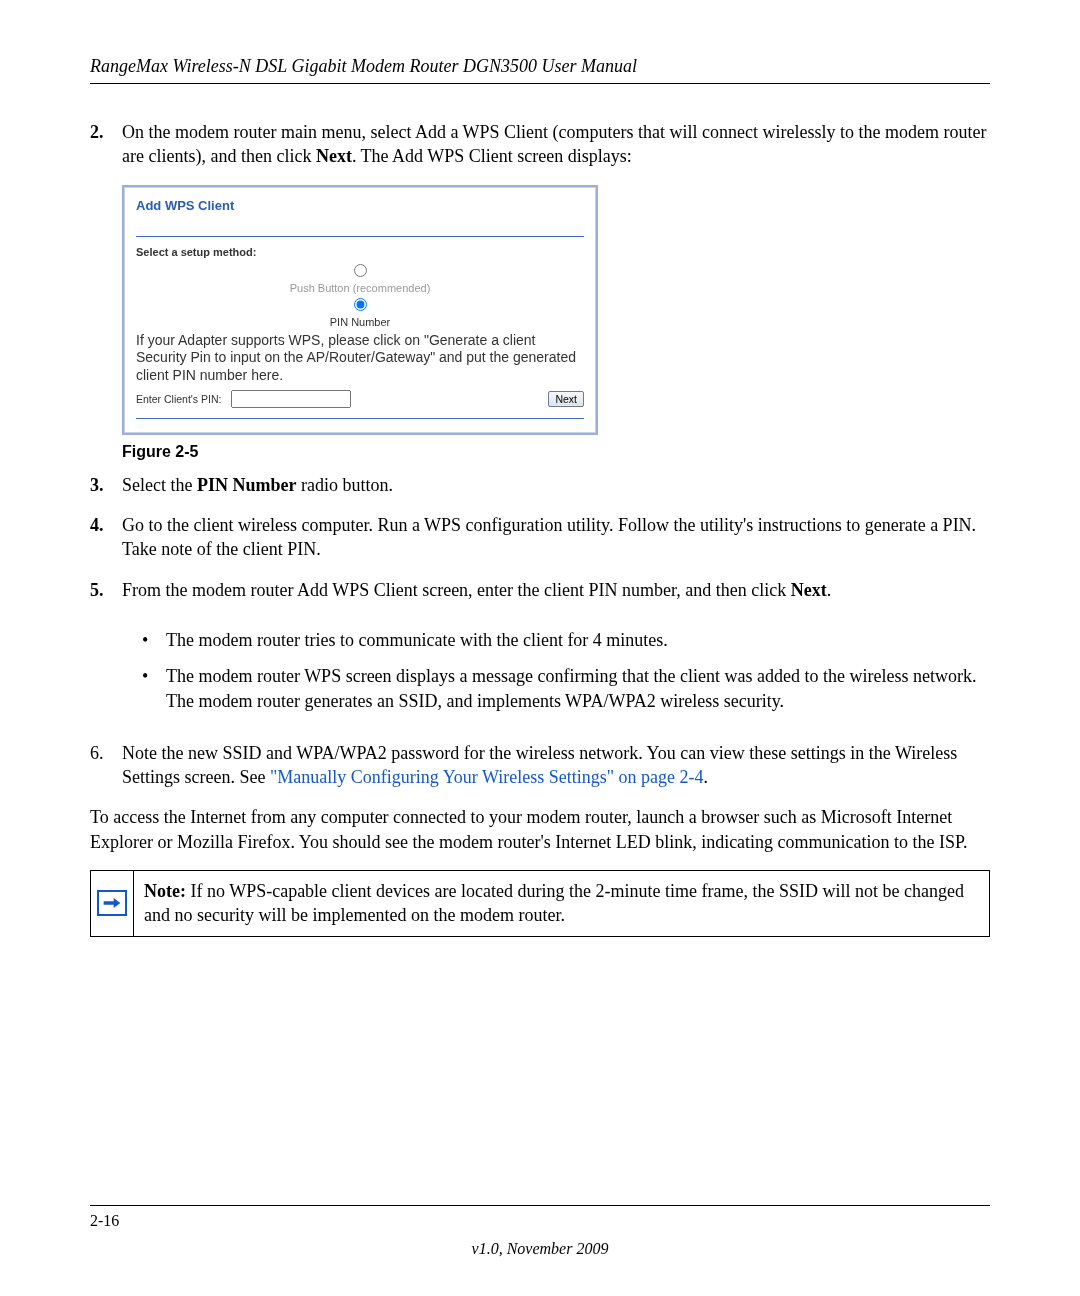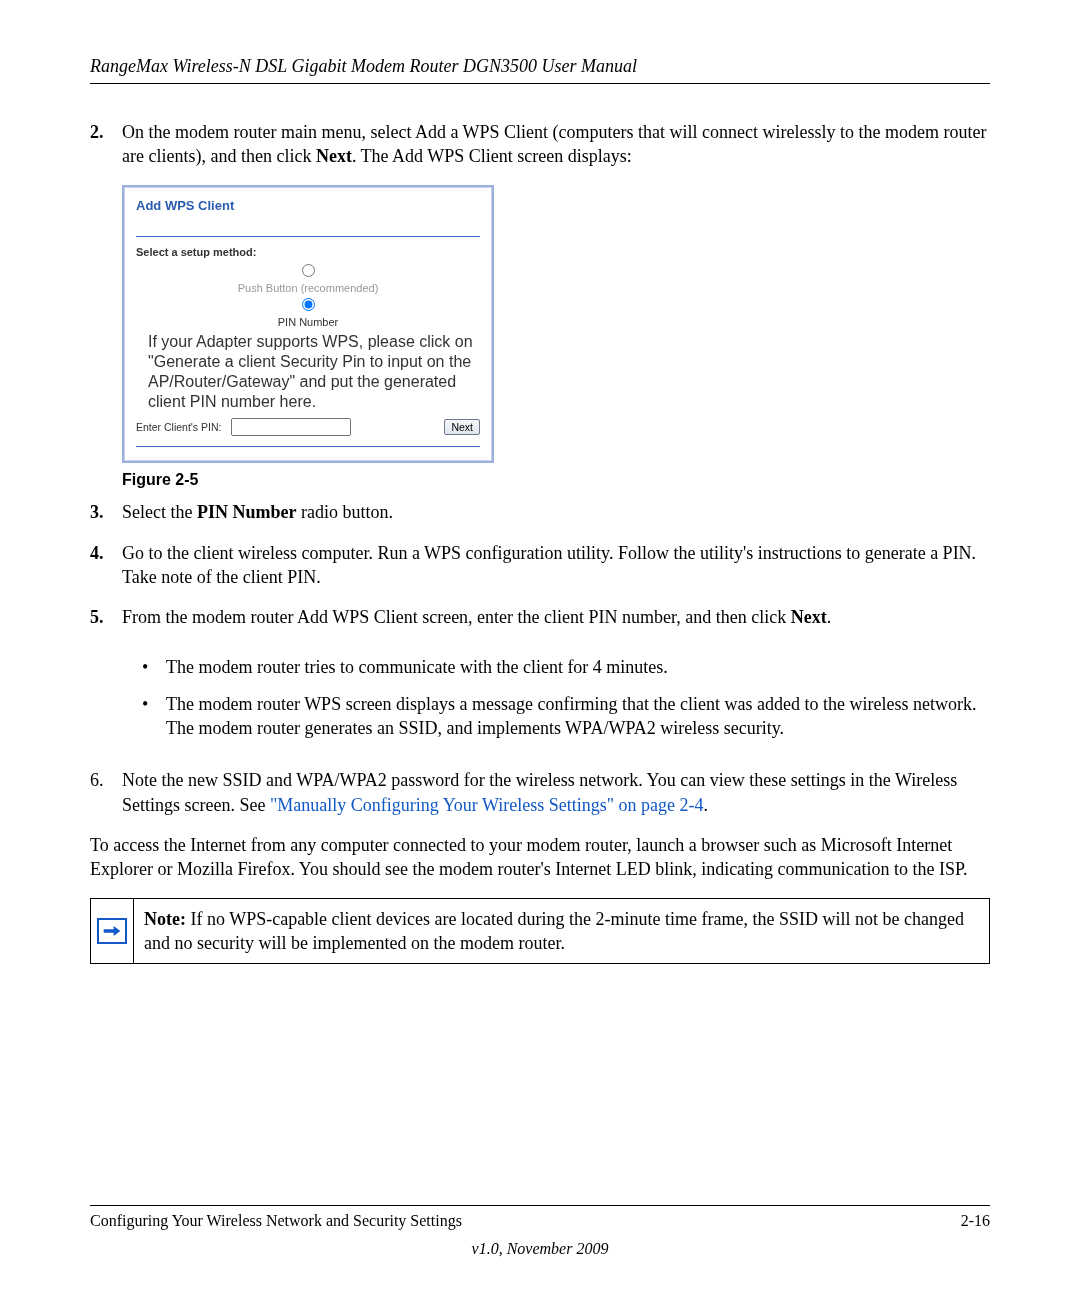--- a/index.html
+++ b/index.html
@@ -23,37 +23,37 @@
     .body-text { line-height: 1.35; }
     ol.main-list { list-style: none; padding: 0; margin: 0; }
     ol.main-list > li { display: flex; margin-bottom: 16px; }
     ol.main-list > li > .num { width: 32px; flex: 0 0 32px; font-weight: bold; }
     ol.main-list > li > .num.nonbold { font-weight: normal; }
     ol.main-list > li > .content { flex: 1; }
     .bold { font-weight: bold; }
     .figure-wrap { margin: 10px 0 10px 32px; }
     .figure-caption { font-family: Arial, Helvetica, sans-serif; font-weight: bold; font-size: 16px; margin-top: 6px; }
     .wps-panel {
-      width: 372px;
+      width: 476px;
       border: 2px solid #9bb0d8;
       background: #fff;
       padding: 10px 12px 14px 12px;
       font-family: Arial, Helvetica, sans-serif;
       font-size: 11px;
       color: #333;
       box-shadow: 0 0 0 1px #c6d0e6 inset;
     }
     .wps-title { color: #2a5db0; font-weight: bold; font-size: 13px; margin-bottom: 22px; }
     .wps-sep { border-top: 1px solid #3a6cc0; margin-bottom: 8px; }
     .wps-sep2 { border-top: 1px solid #3a6cc0; margin-top: 10px; }
     .wps-label { font-weight: bold; font-size: 11px; margin-bottom: 4px; display:block;}
     .radio-row { display: flex; align-items: center; gap: 4px; margin: 2px 0; flex-direction: column; }
     .radio-row input { margin: 0; }
     .recommended { color: #999; font-size: 11px; }
-    .hint-text { color: #333; font-size: 16px; line-height: 1.25; margin: 2px 0 6px 12px; }
+    .hint-text { color: #333; font-size: 14px; line-height: 1.25; margin: 2px 0 6px 0; }
     .pin-row { display: flex; align-items: center; gap: 10px; font-size: 10.5px; }
     .pin-row input[type=text] { width: 120px; height: 18px; font-size: 11px; }
     .pin-row .spacer { flex: 1; }
     .next-btn {
       border: 1px solid #6f7a91;
       background: linear-gradient(#f5f6f8, #dfe4ee);
       padding: 1px 6px;
       font-size: 10.5px;
       border-radius: 2px;
       cursor: pointer;
@@ -160,17 +160,16 @@
     </div>
     <div class="text-cell">
       <span class="bold">Note:</span><span> If no WPS-capable client devices are located during the 2-minute time frame, the SSID will not be changed and no security will be implemented on the modem router.</span>
     </div>
   </div>
 </div>
 
 <div class="footer">
   <hr class="bot-rule">
   <div class="footer-row">
-    <span>Configuring Your Wireless Network and Security Settings</span>
     <span>2-16</span>
   </div>
   <div class="footer-version">v1.0, November 2009</div>
 </div>
 
 </body></html>

